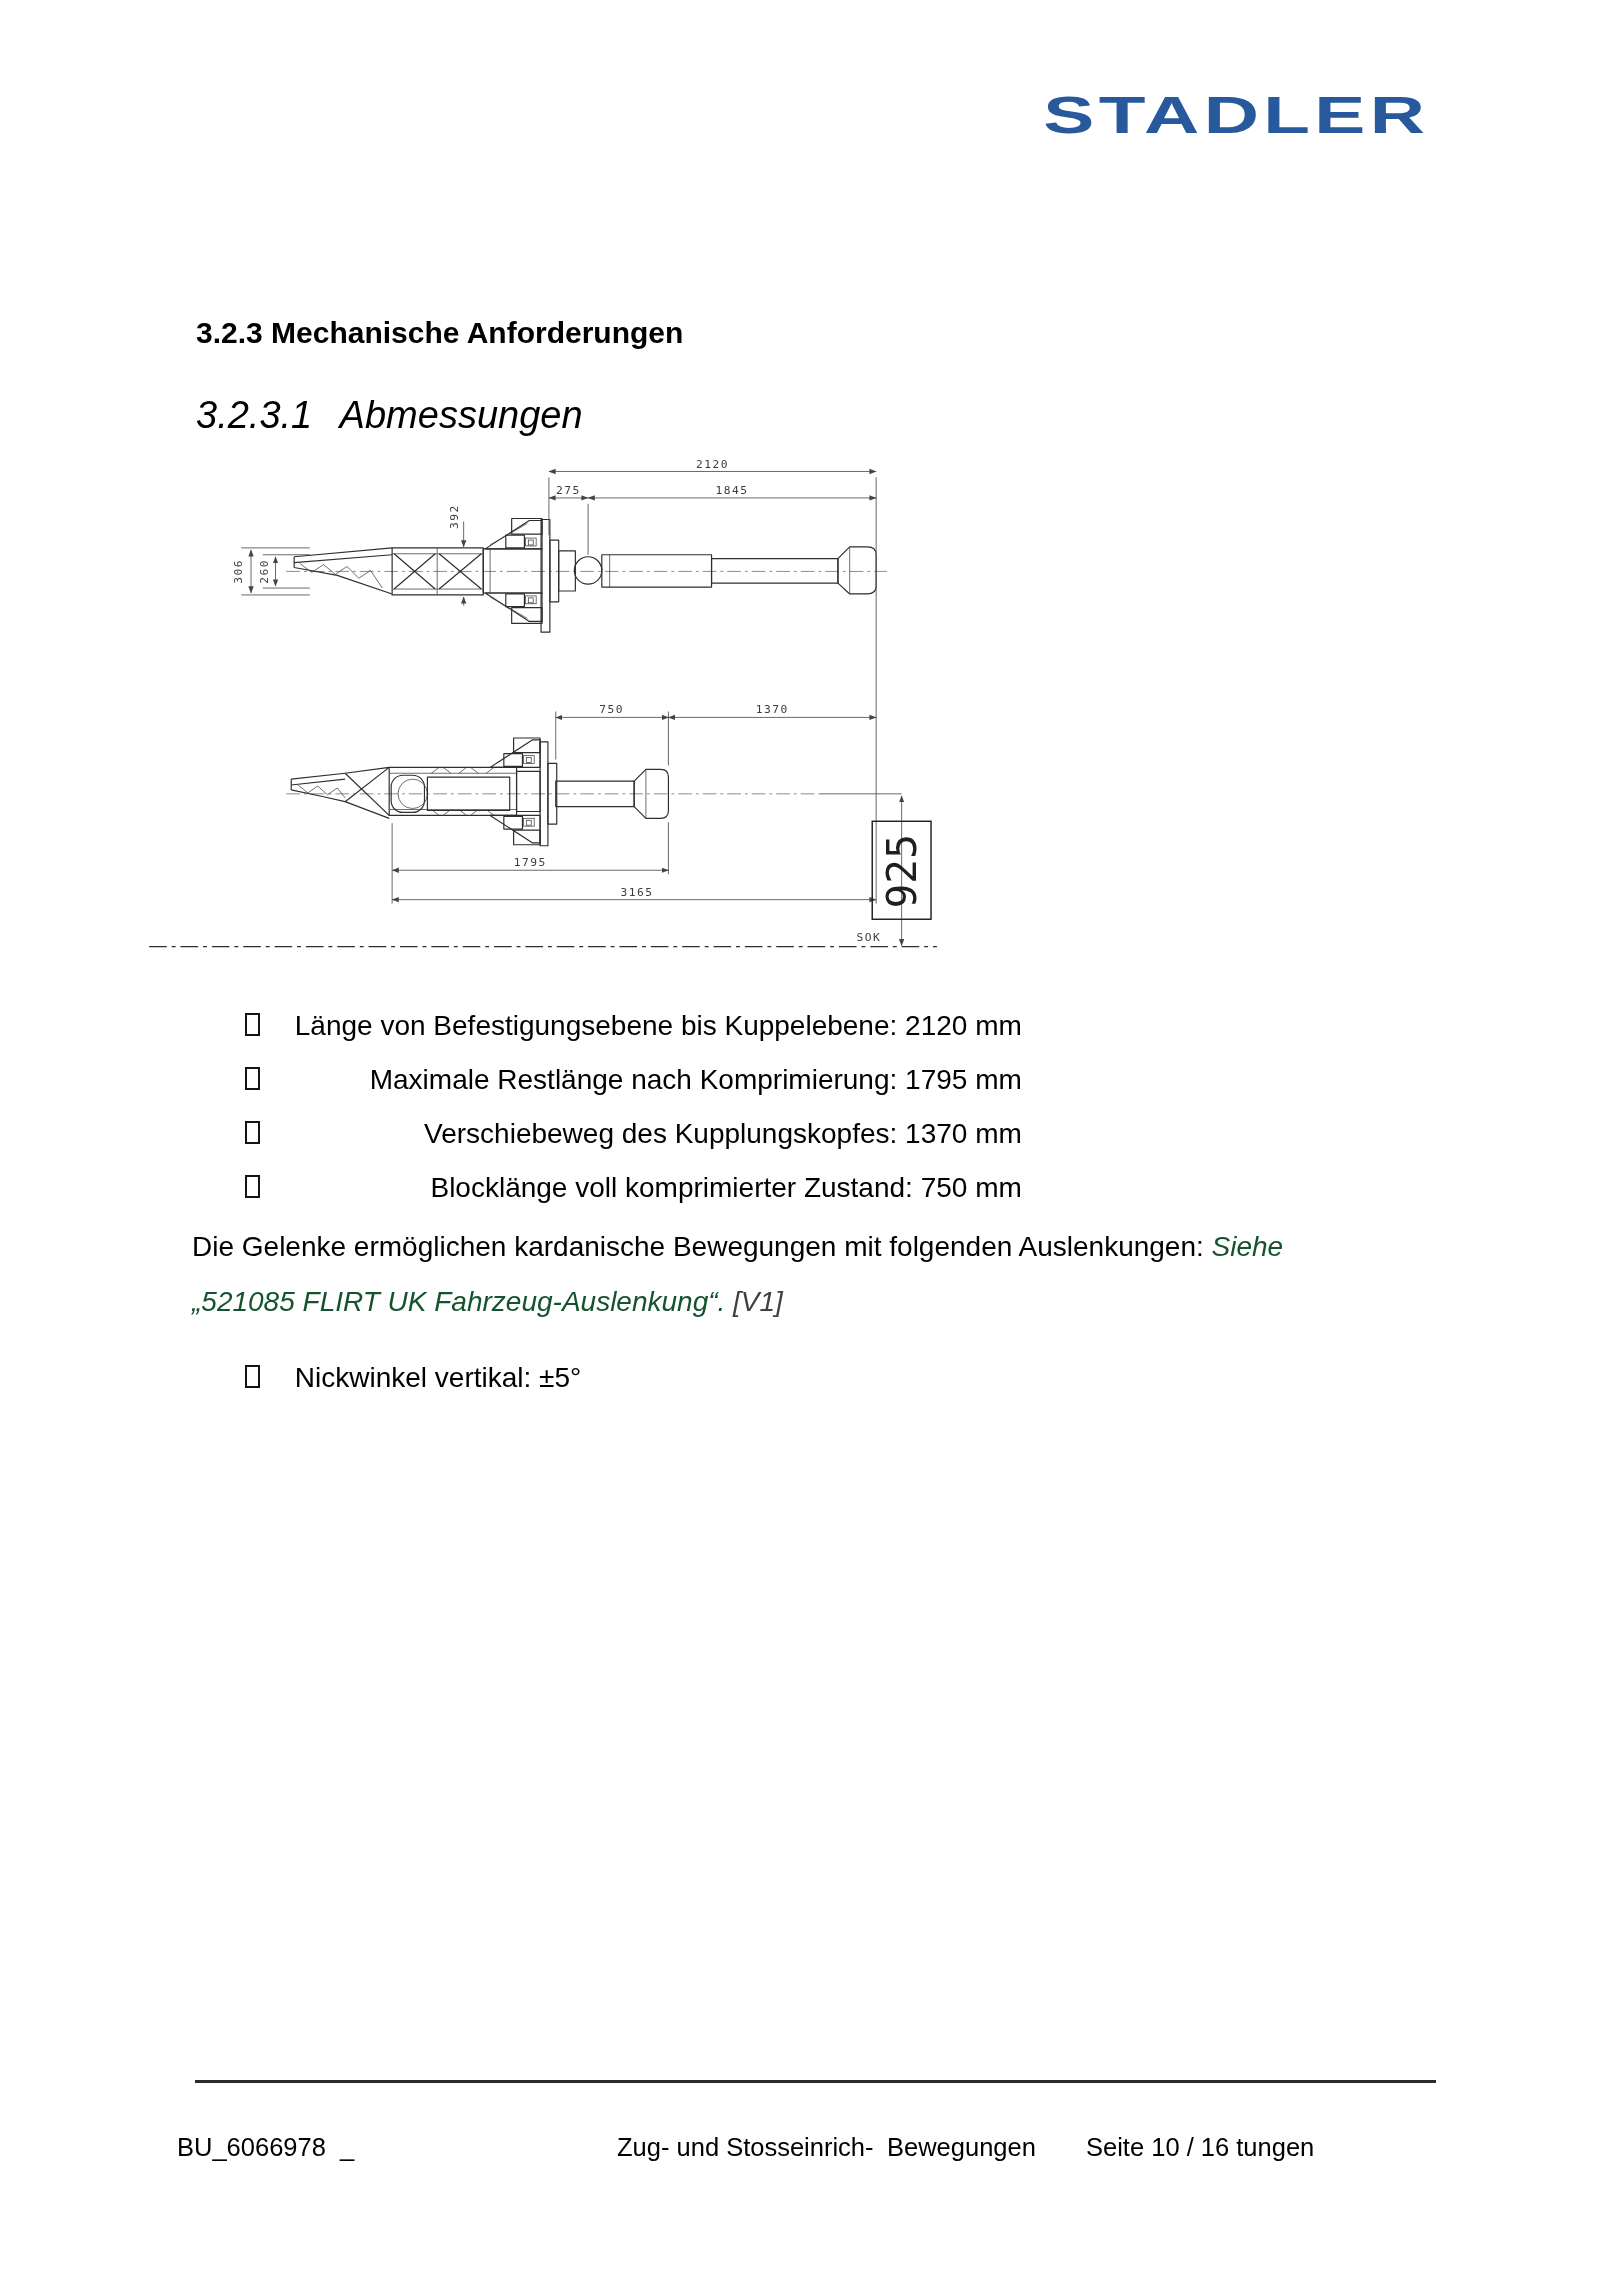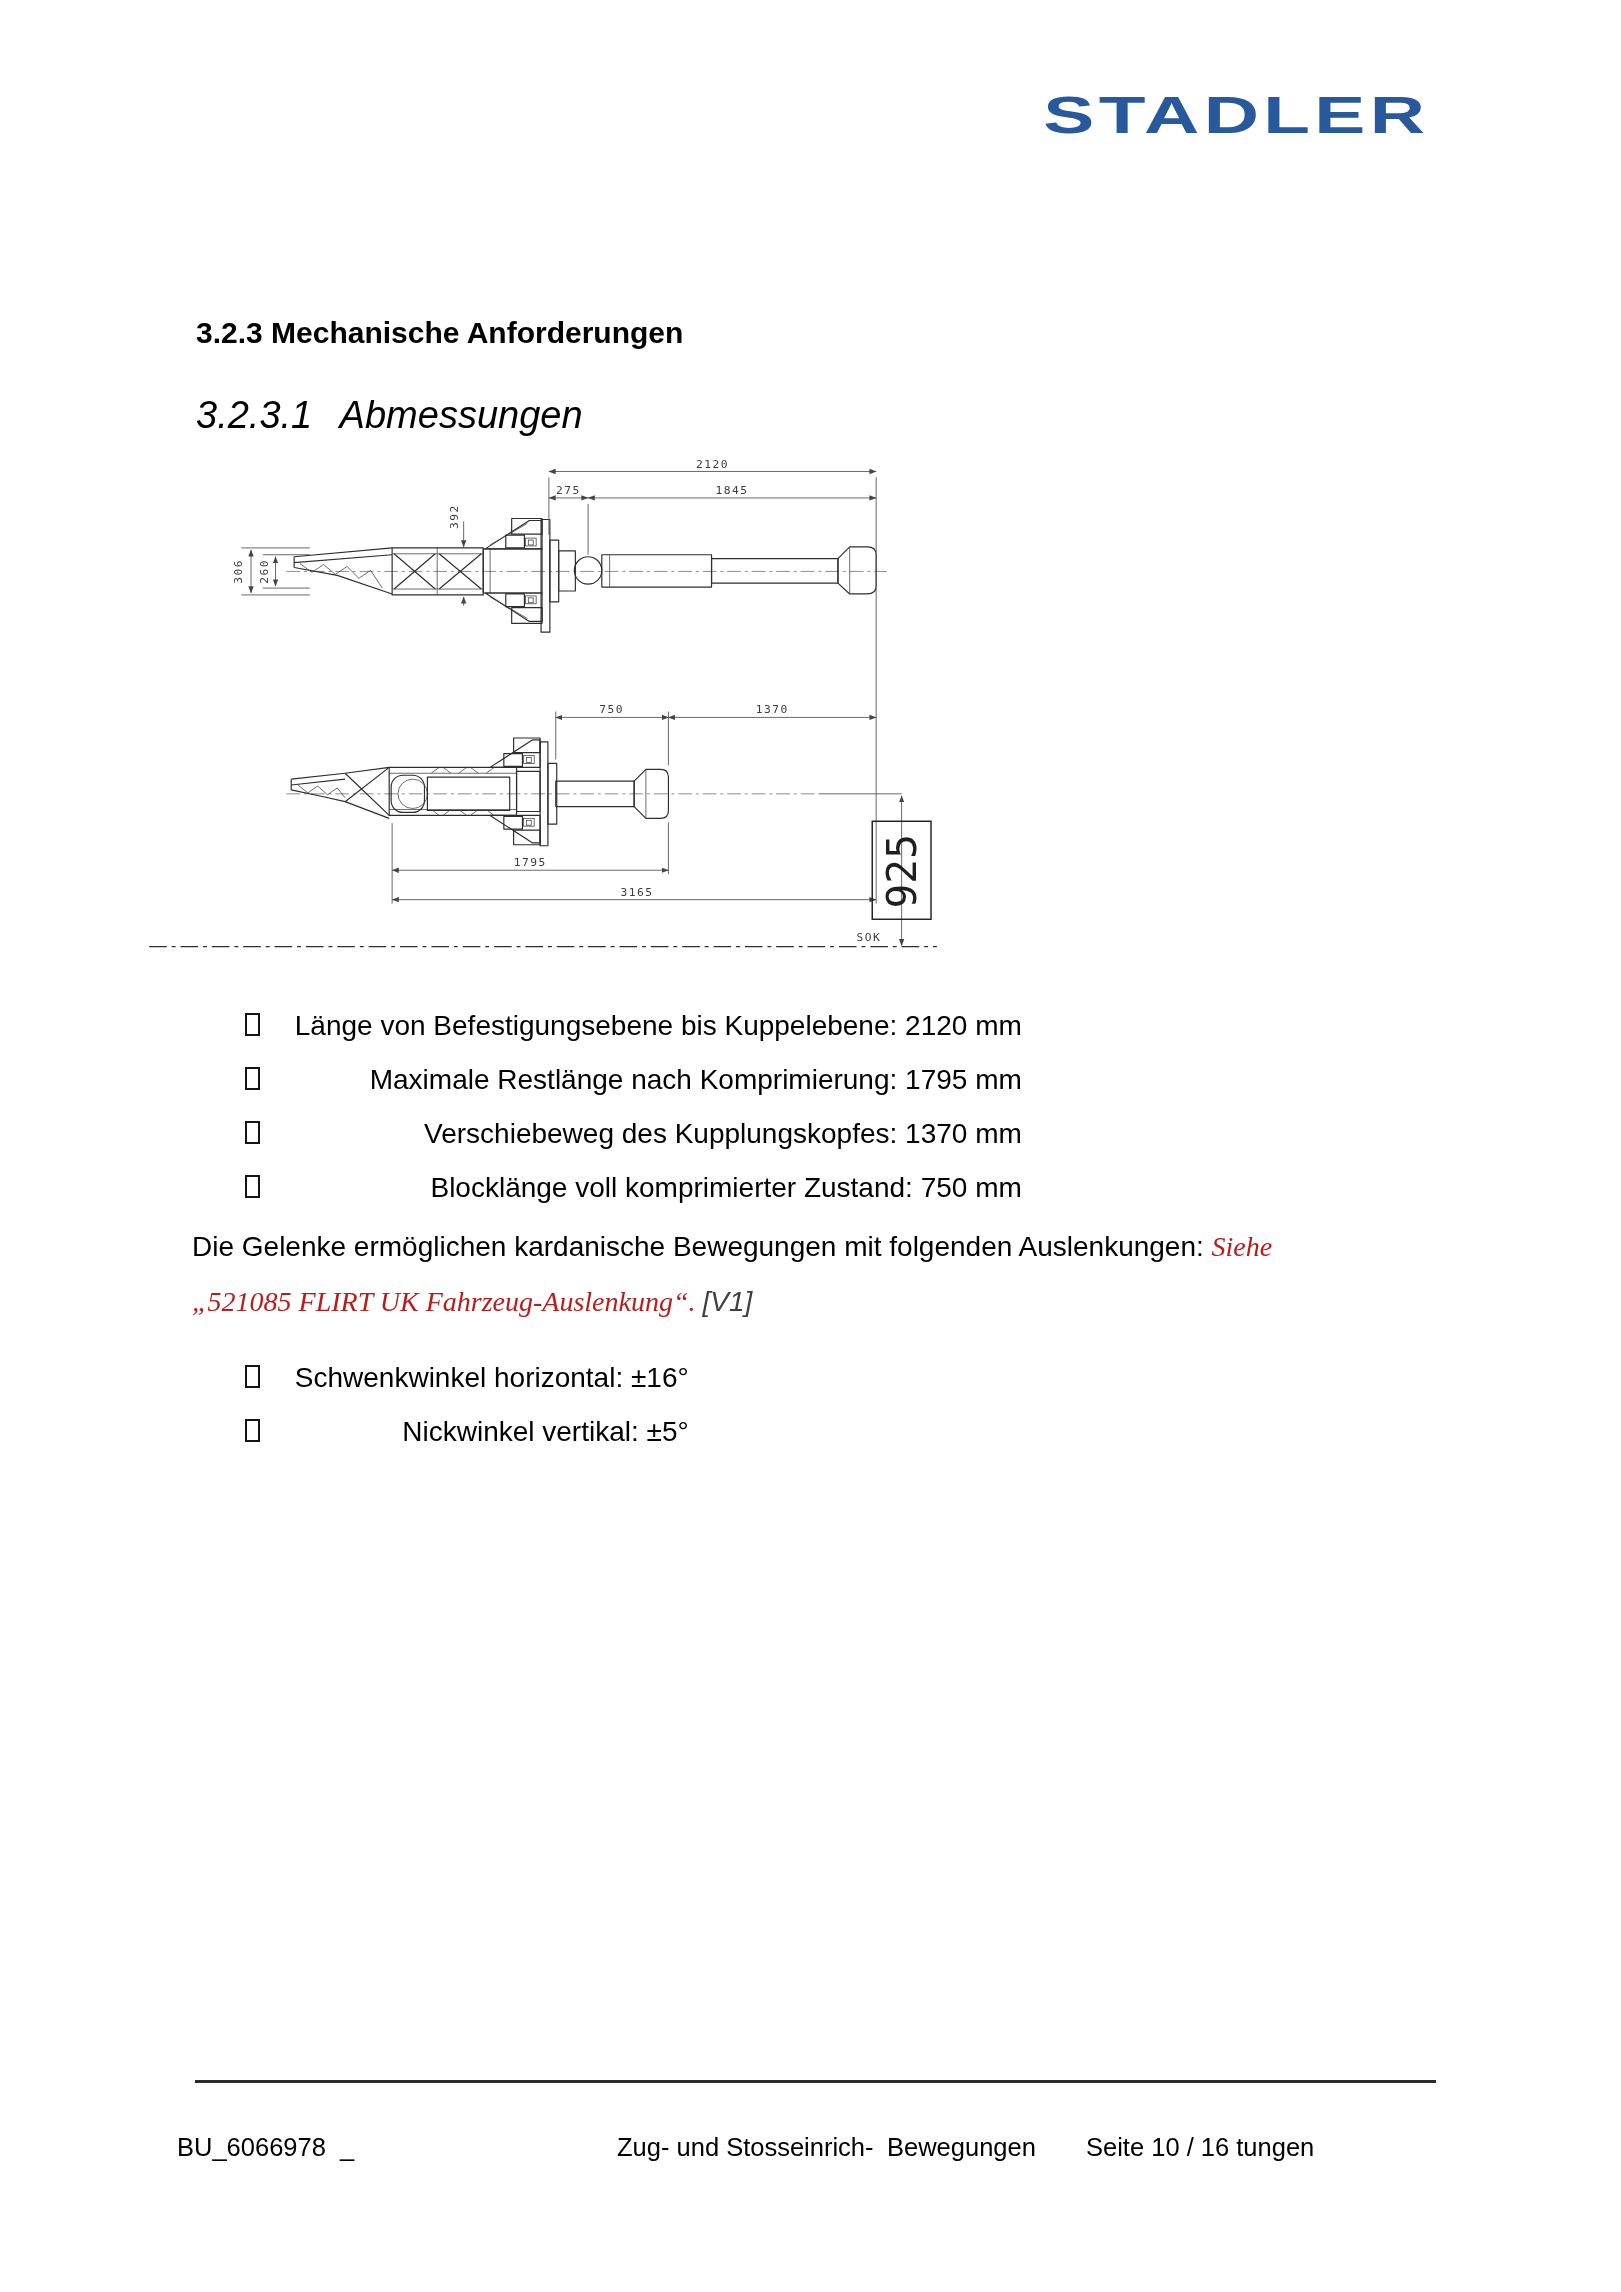--- a/index.html
+++ b/index.html
@@ -35,21 +35,21 @@
   .bigdim{font-family:"DejaVu Sans Mono", monospace; font-size:42px; fill:#1f1f1f; letter-spacing:0;}
   
   .blist{position:absolute; left:245px; margin:0; padding:0; list-style:none;}
   .blist li{display:flex; align-items:flex-start; height:54px; font-size:28px;justify-content:space-between;}
   .tofu{display:inline-block; width:10.8px; height:19.6px; border:2px solid #141414;
         margin-top:2.9px; margin-right:35px; flex:none;}
   .list1{top:1010px;}
   .list2{top:1362px;}
   
   .para{position:absolute; left:192px; top:1219px; font-size:28px; line-height:55px; width:1274px;}
-  .gray{color:#b91c1c; font-style:italic;font-family:Liberation Serif, serif;}
+  .gray{color:#14532d; font-style:italic;}
   .grayer{color:#404040; font-style:italic;}
   
   .footer-rule{position:absolute; left:195px; top:2080px; width:1241px; height:2.9px; background:#2b2b2b;}
   .fitem{position:absolute; top:2133px; font-size:25.5px; white-space:pre;}
   .f1{left:177px;} .f2{left:617px;} .f3{left:887px;} .f4{left:1086px;}
 </style>
 </head>
 <body>
 
 <div class="page">
@@ -198,24 +198,20 @@
   </ul>
 
   <div class="para">
     <div><span>Die Gelenke ermöglichen kardanische Bewegungen mit folgenden Auslenkungen: </span><span class="gray">Siehe</span></div>
     <div><span class="gray">„521085 FLIRT UK Fahrzeug-Auslenkung“. </span><span class="grayer">[V1]</span></div>
   </div>
 
   <ul class="blist list2">
     <li>
         <span class="tofu"></span>
-        <span>Schwenkwinkel horizontal: ±16°</span>
-      </li>
-    <li>
-        <span class="tofu"></span>
         <span>Nickwinkel vertikal: ±5°</span>
       </li>
   </ul>
 
   <div class="footer-rule"></div>
   <div>
     <span class="fitem f1">BU_6066978  _</span>
     <span class="fitem f2">Zug- und Stosseinrich-</span>
     <span class="fitem f3">Bewegungen</span>
     <span class="fitem f4">Seite 10 / 16 tungen</span>

